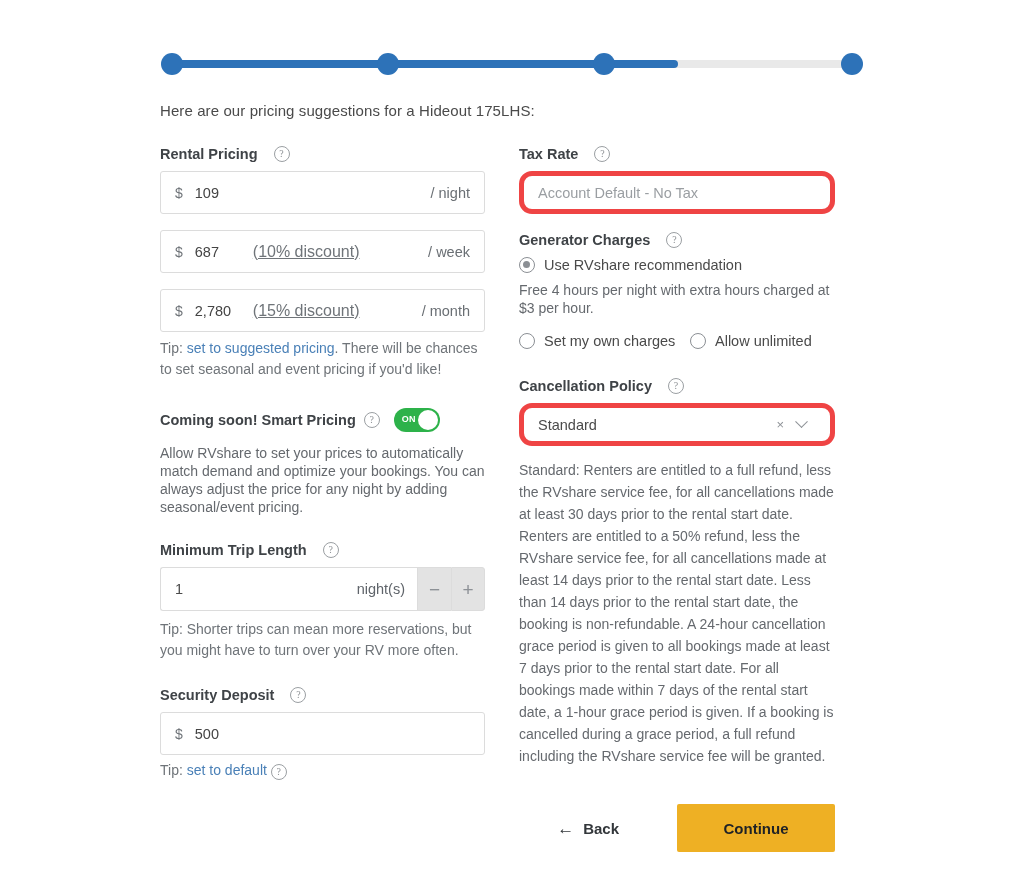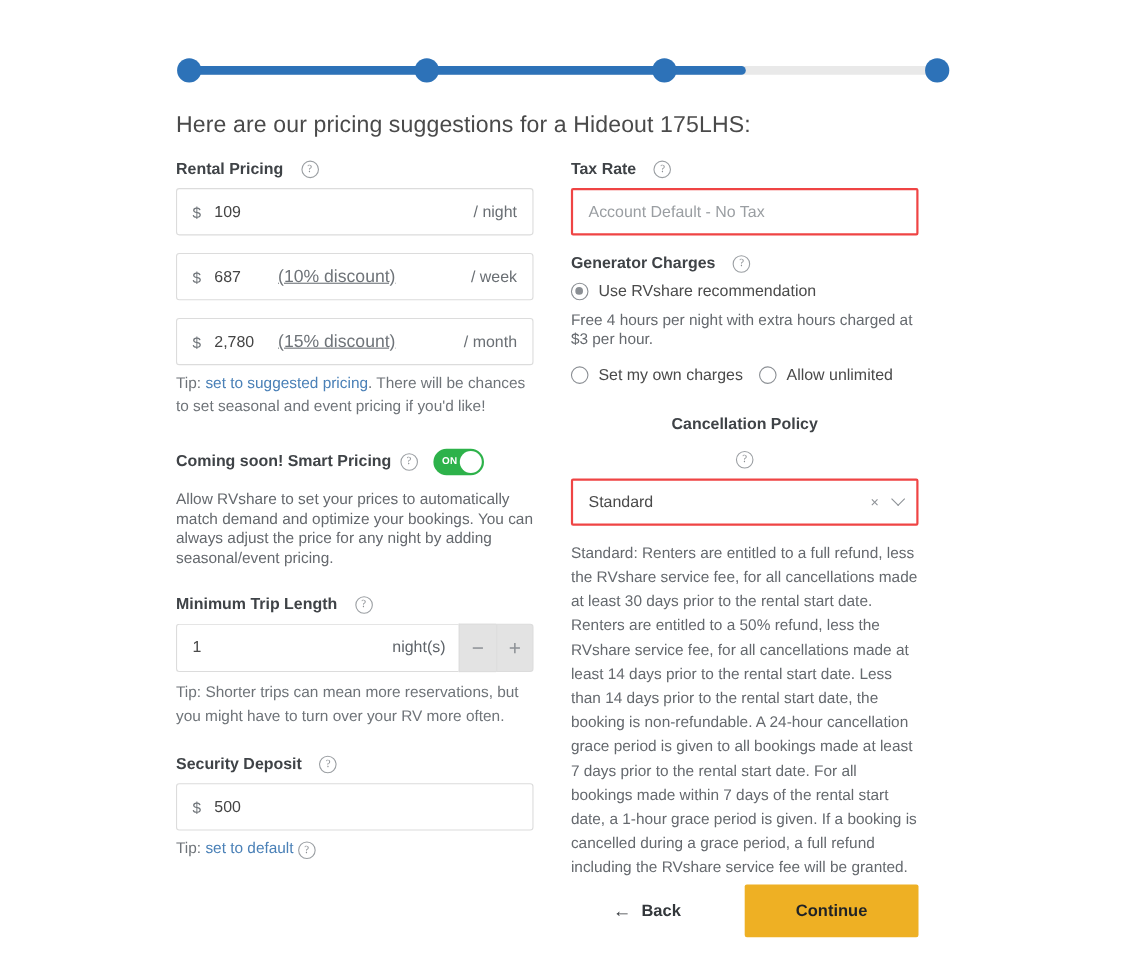--- a/index.html
+++ b/index.html
@@ -73,21 +73,21 @@
     border-radius: 50%;
     background: #2d72b8;
     transform: translateX(-50%);
   }
 
   
   .heading {
     position: absolute;
     left: 160px;
     top: 102px;
-    font-size: 21px;
+    font-size: 15px;
     color: #4a4a4a;
     letter-spacing: 0.1px;
   }
 
   
   .col-left {
     position: absolute;
     left: 160px;
     top: 146px;
     width: 325px;
@@ -254,27 +254,27 @@
     border-right: none;
   }
   .btn-step:last-child {
     border-right: 1px solid #dcdcdc;
     border-radius: 0 3px 3px 0;
   }
 
   
   .select-box {
     box-sizing: border-box;
-    border: 2px solid #ef4444;
-    border-radius: 2px;
+    border: 5px solid #ef4444;
+    border-radius: 13px;
     background: #ffffff;
     height: 43px;
     display: flex;
     align-items: center;
-    padding: 0 12px 0 14px;
+    padding: 0 24px 0 14px;
     font-size: 14.5px;
     margin-bottom: 18px;
   }
   .placeholder-text {
     color: #9a9ea2;
   }
   .select-value {
     color: #4a4a4a;
   }
   .select-ctrls {
@@ -492,21 +492,21 @@
       <div class="radio-row">
         <span class="radio"></span>
         <span>Set my own charges</span>
       </div>
       <div class="radio-row">
         <span class="radio"></span>
         <span>Allow unlimited</span>
       </div>
     </div>
 
-    <div class="field-label" style="margin-top:29px;flex-direction:column;">
+    <div class="field-label" style="margin-top:29px;">
       <span>Cancellation Policy</span>
       <span class="help-icon">?</span>
     </div>
 
     <div class="select-box" style="margin-bottom:13px;">
       <span class="select-value">Standard</span>
       <span class="select-ctrls">
         <span>×</span>
         <span class="chev"></span>
       </span>

